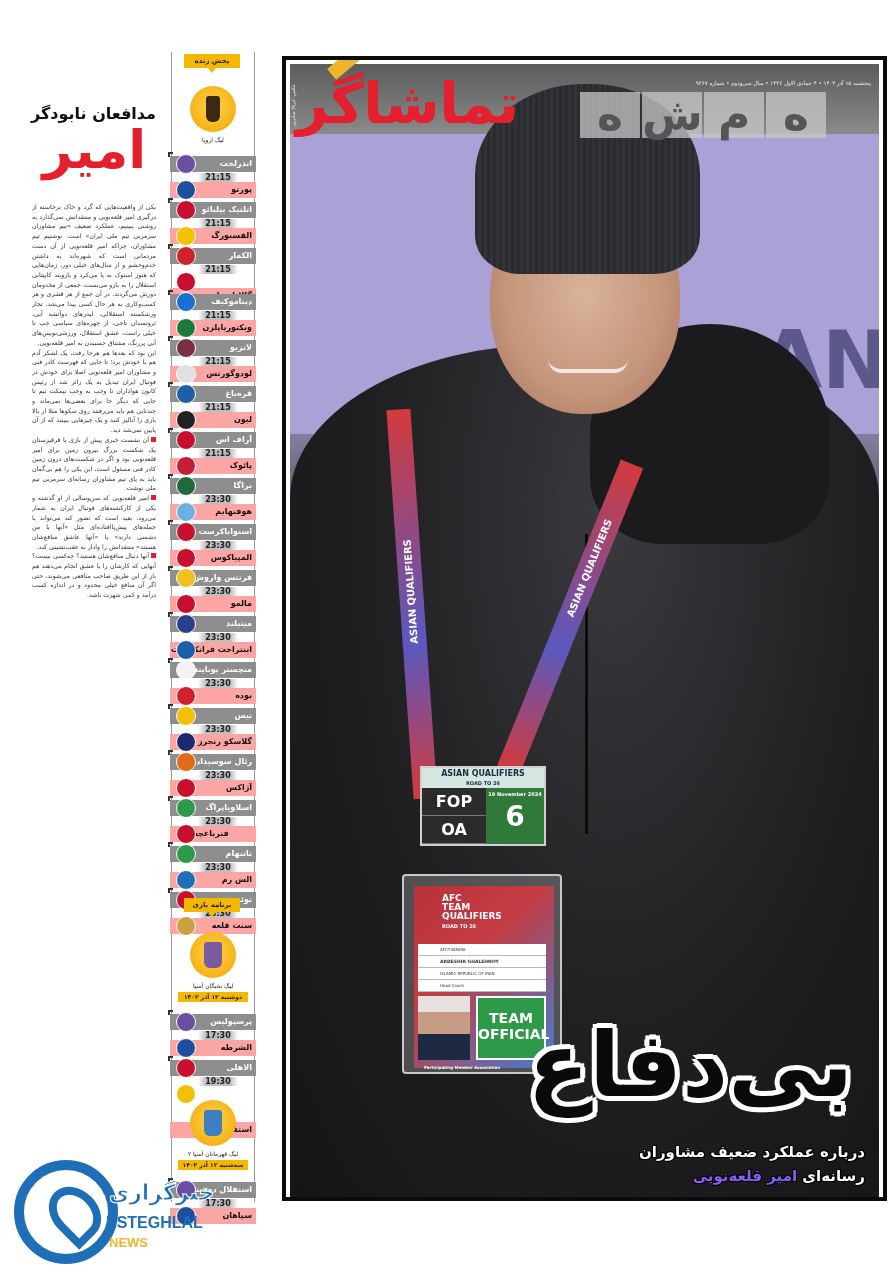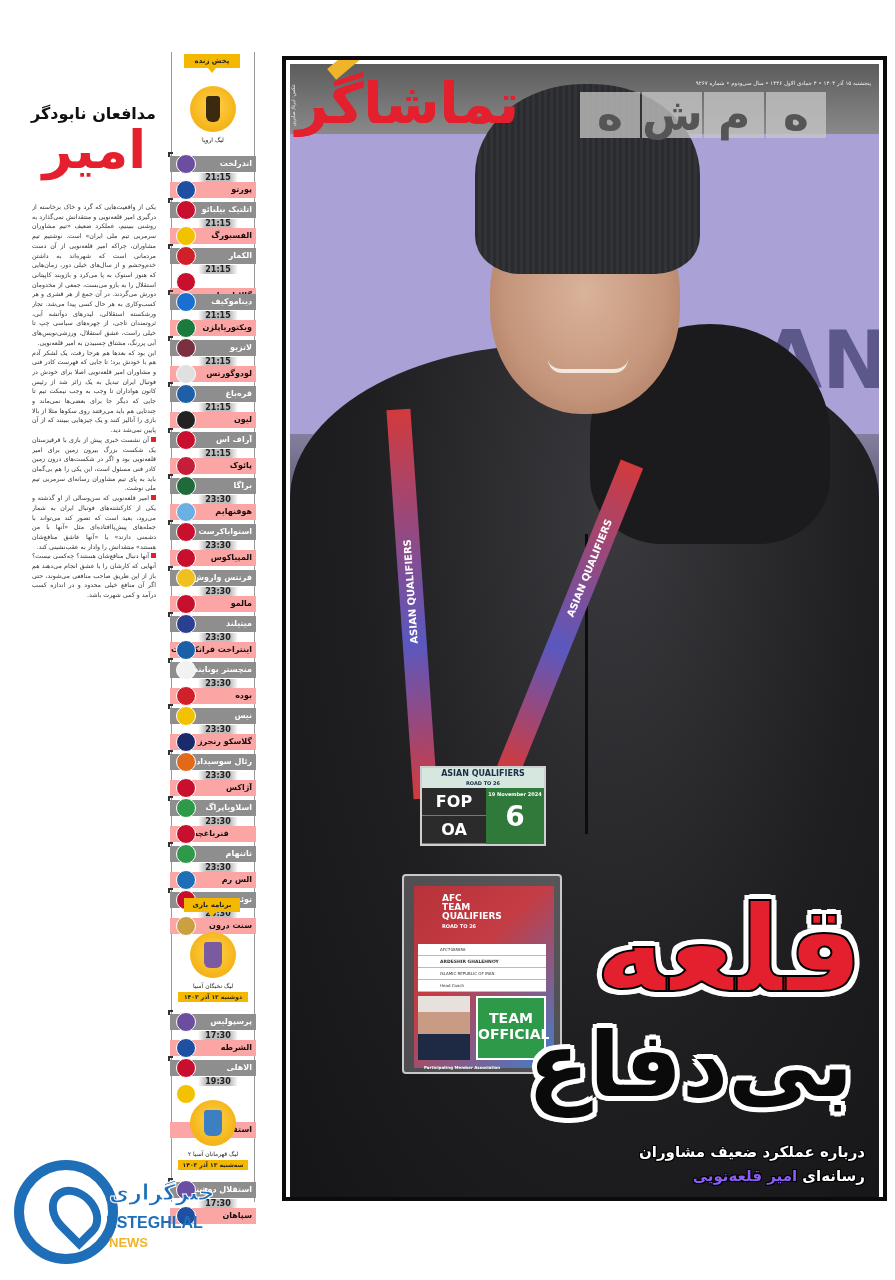--- a/index.html
+++ b/index.html
@@ -217,21 +217,21 @@
       <span class="team-logo" style="background: rgb(200, 16, 46); top: 772px; position: absolute; left: 8px;"></span>
       <div class="bracket" style="top: 790px;"></div>
       <div class="team-row" style="top: 794px;">تاتنهام</div>
       <div class="match-time" style="top: 811px;">23:30</div>
       <div class="team-row light" style="top: 820px;">الس رم</div>
       <span class="team-logo" style="background: rgb(46, 154, 73); top: 792px; position: absolute; left: 8px;"></span>
       <span class="team-logo" style="background: rgb(31, 111, 184); top: 818px; position: absolute; left: 8px;"></span>
       <div class="bracket" style="top: 836px;"></div>
       <div class="team-row" style="top: 840px;">توئنته</div>
       <div class="match-time" style="top: 857px;">23:30</div>
-      <div class="team-row light" style="top: 866px;">سنت درون</div>
+      <div class="team-row light" style="top: 866px;">سنت قلعه</div>
       <span class="team-logo" style="background: rgb(200, 16, 46); top: 838px; position: absolute; left: 8px;"></span>
       <span class="team-logo" style="background: rgb(202, 160, 64); top: 864px; position: absolute; left: 8px;"></span>
     </div>
 
   <div class="tag" style="top:846px">برنامه بازی</div>
   <div class="cup" style="top:880px">
       <div class="cup-shape purple"></div>
     </div>
   <div class="comp-name" style="top:930px">لیگ نخبگان آسیا</div>
   <div class="comp-date" style="top:940px">دوشنبه ۱۲ آذر ۱۴۰۳</div>
@@ -326,21 +326,20 @@
     <div class="masthead-block" style="left:330px">ه</div>
     <div class="masthead-block" style="left:268px">م</div>
     <div class="masthead-block" style="left:206px">ش</div>
     <div class="masthead-block" style="left:144px">ه</div>
   </div>
   <div class="masthead-pen"></div>
   <div class="masthead-logo">تماشاگر</div>
   <div class="masthead-date">پنجشنبه ۱۵ آذر ۱۴۰۳ • ۴ جمادی الاول ۱۴۴۶ • سال سی‌ودوم • شماره ۹۲۶۷</div>
   <div class="photo-credit">عکس: ایرنا/ صابرین</div>
 
-  <div class="hl-main">قلعه</div>
   <div class="hl-second">بی‌دفاع</div>
   <div class="hl-lead">
     <div>درباره عملکرد ضعیف مشاوران</div>
     <div><span>رسانه‌ای</span> <span class="name">امیر قلعه‌نویی</span></div>
   </div>
 </div>
 
 <div class="watermark">
   <div class="wm-ball"></div>
   <div class="wm-fa">خبرگزاری</div>

